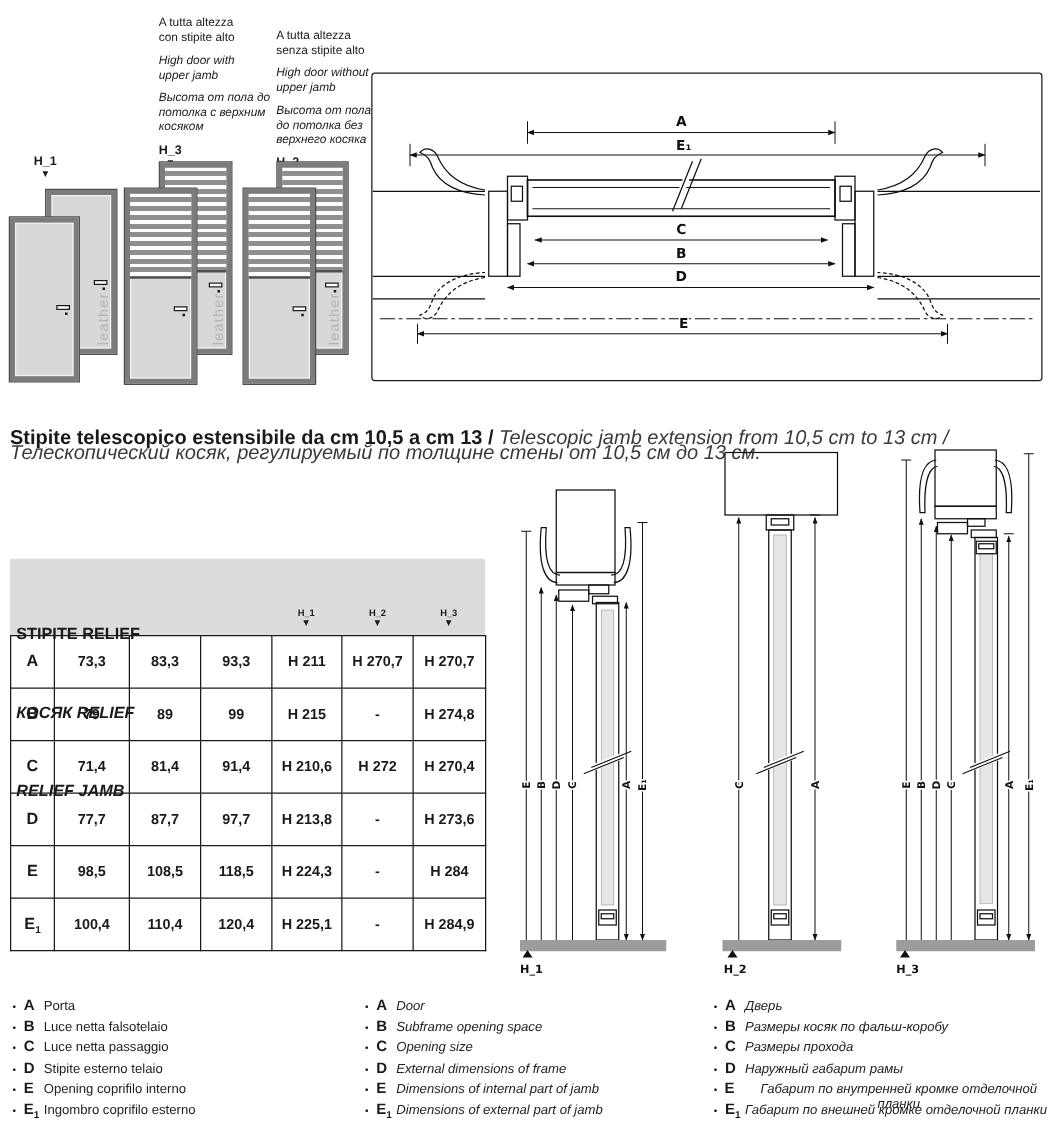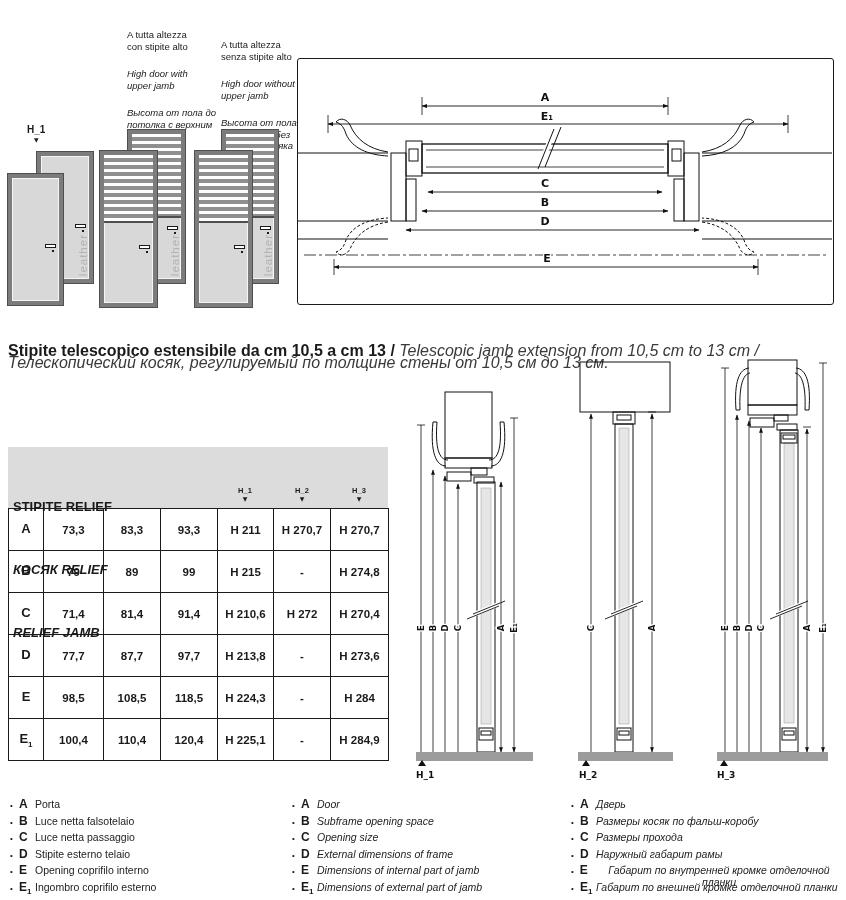--- a/index.html
+++ b/index.html
@@ -3,21 +3,21 @@
 <meta charset="utf-8">
 <style>
   * { margin:0; padding:0; box-sizing:border-box; }
   html,body { background:#fff; }
   .page {
     position:relative; width:846px; height:900px; background:#ffffff;
     font-family:"Liberation Sans", sans-serif; color:#1a1a1a; overflow:hidden;
   }
   
   .tl-block { position:absolute; width:95px; font-size:9.5px; line-height:11.5px; }
-  .tl-block .lang { white-space:pre-line; margin-bottom:7px;margin-top:16px; }
+  .tl-block .lang { white-space:pre-line; margin-bottom:7px; }
   .tl-block .lang.i { font-style:italic; }
   .tag { font-weight:bold; font-size:10px; margin-top:4px; }
   .tri-down { font-size:6px; line-height:6px; margin:2px 0 0 7px; font-family:"DejaVu Sans",sans-serif; }
   .h1block { position:absolute; left:27px; top:124px; }
   
   .door { position:absolute; border:4px solid #7c7c7c; background:#d8d8d8;
           box-shadow: inset 0 0 0 1px #f5f5f5, 0 0 0 1px #4f4f4f; }
   .door.back { z-index:1; } .door.front { z-index:2; }
   .stripes { position:absolute; left:0; right:0; top:0;
              background:repeating-linear-gradient(180deg,#fdfdfd 0 3px,#8f8f8f 3px 7px);

